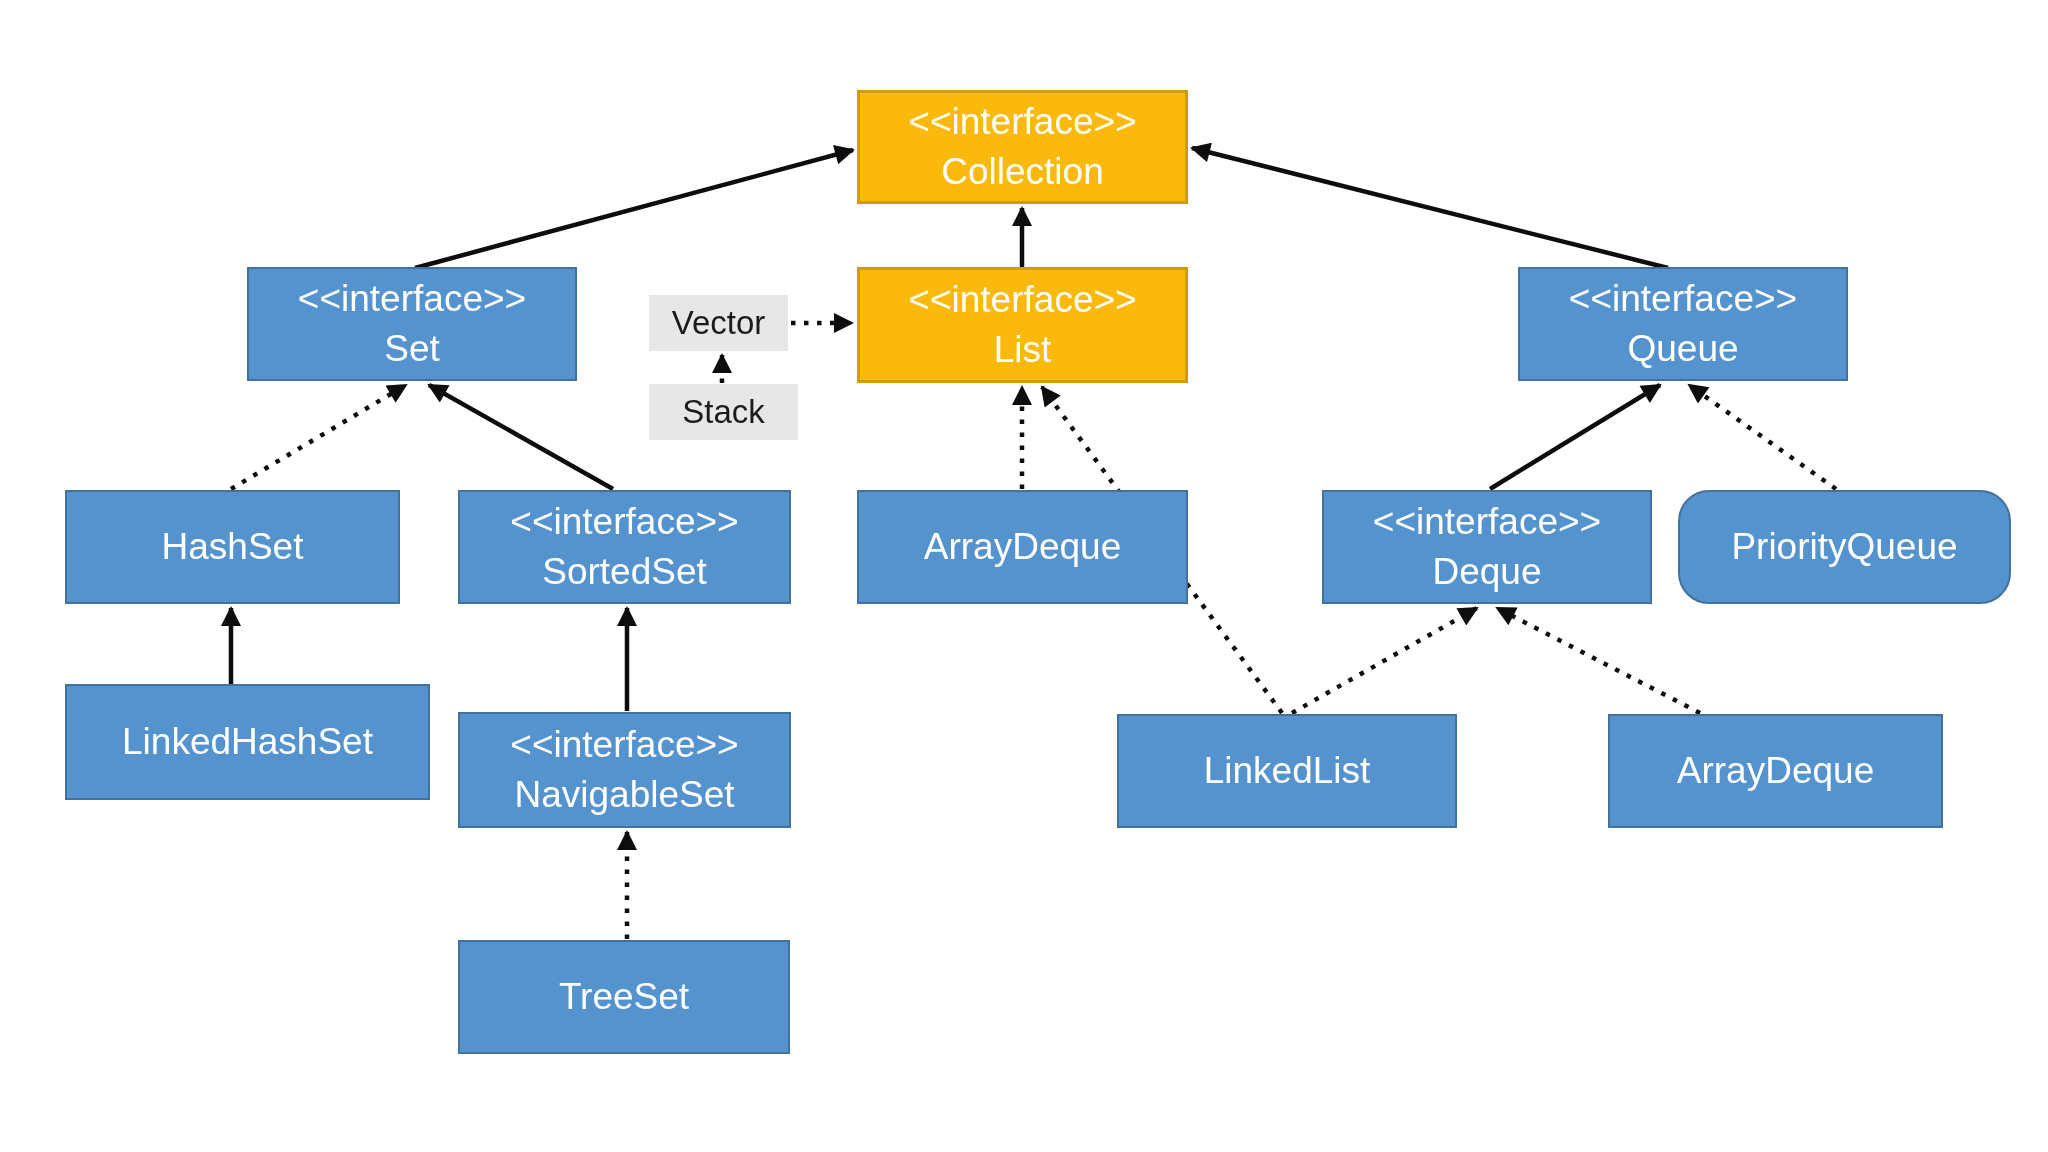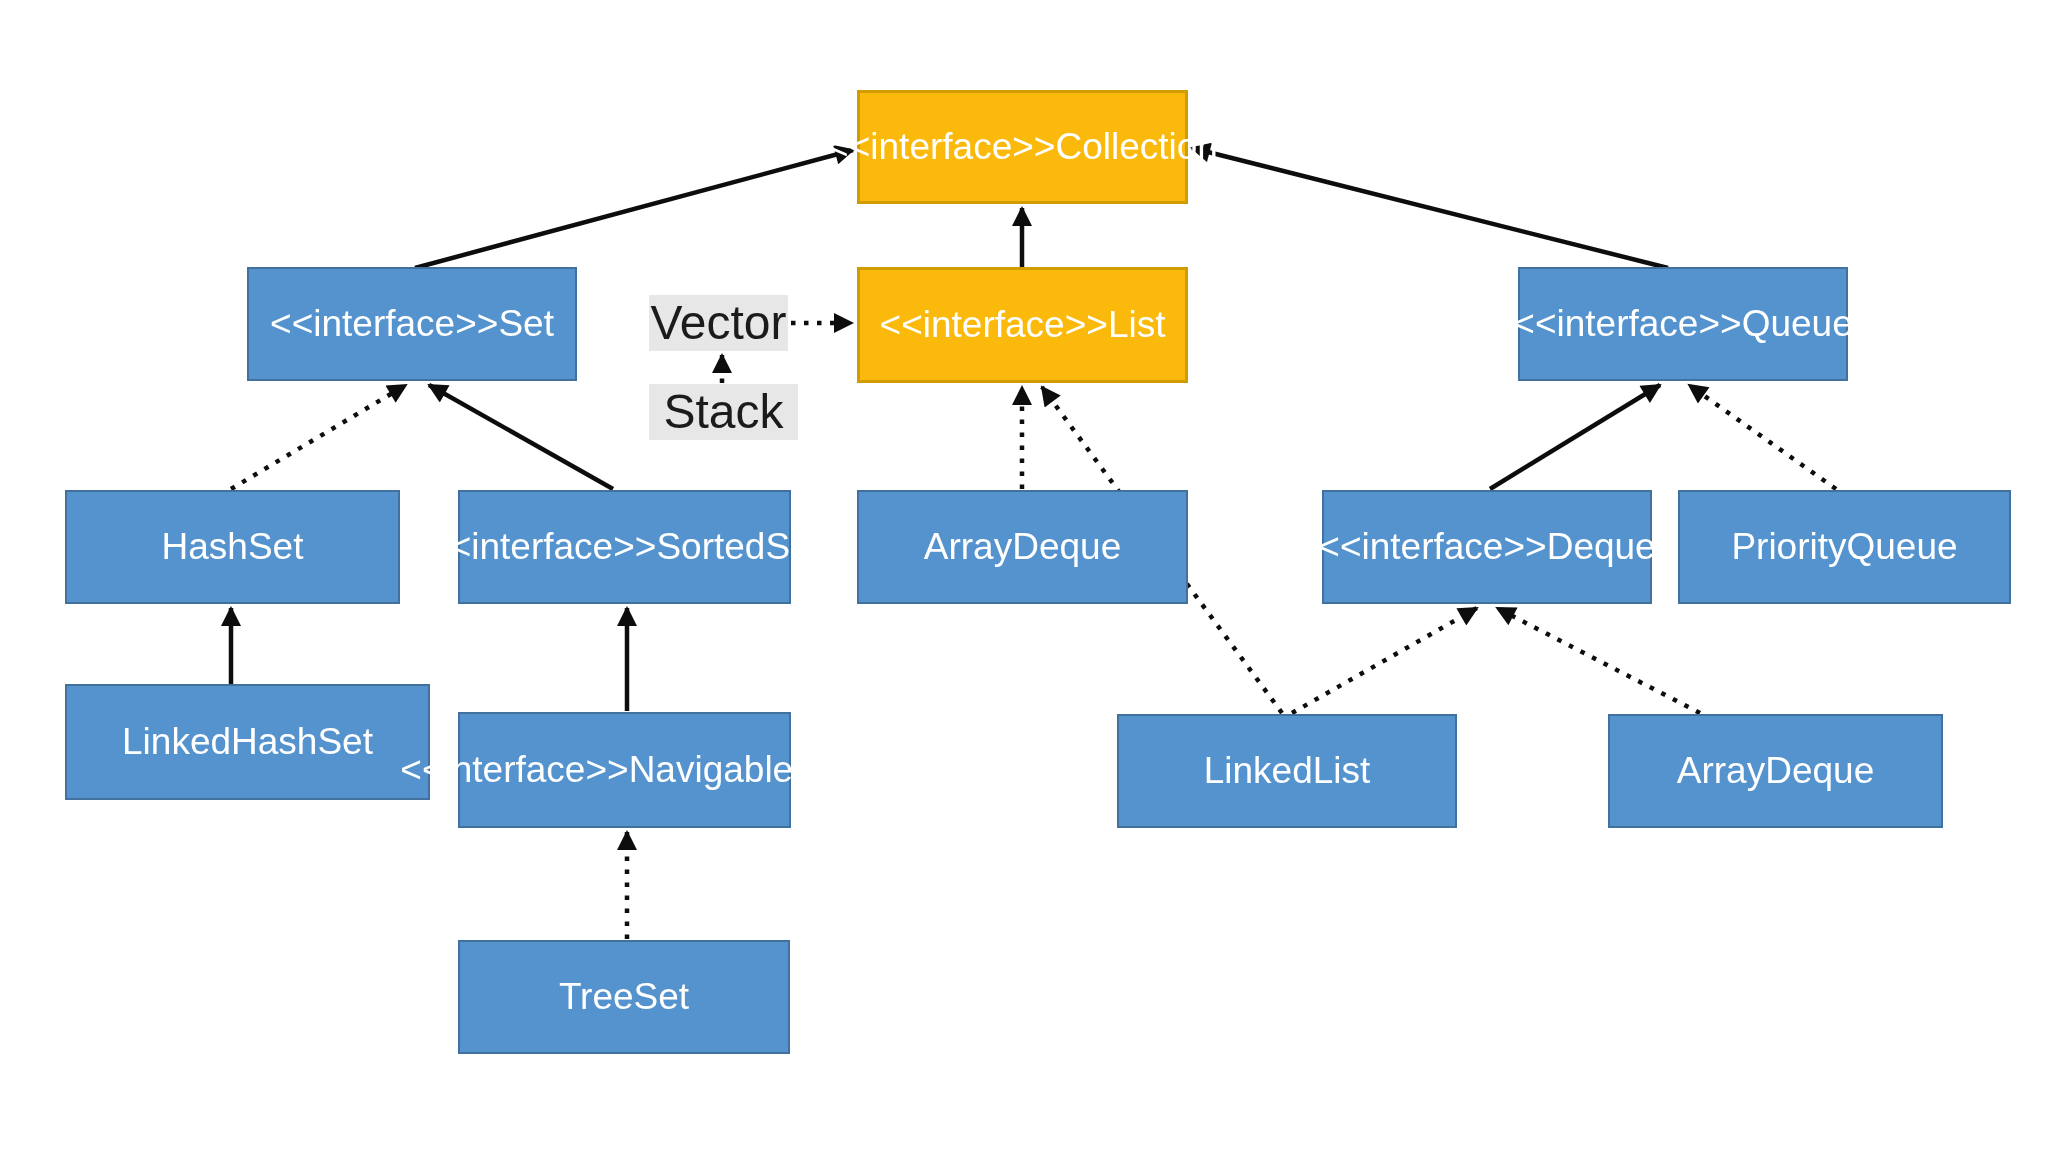--- a/index.html
+++ b/index.html
@@ -29,21 +29,21 @@
     fill: none;
   }
   .edge.dotted {
     stroke-dasharray: 4.5 8.5;
   }
   #arrowhead path { fill: #0d0d0d; }
   .node {
     position: absolute;
     box-sizing: border-box;
     display: flex;
-    flex-direction: row;
+    flex-direction: column;
     justify-content: center;
     align-items: center;
     text-align: center;
     color: #ffffff;
   }
   .node .line {
     display: block;
     font-size: 37px;
     line-height: 50px;
     white-space: nowrap;
@@ -55,21 +55,21 @@
   .node.blue {
     background: #5593CE;
     border: 2px solid #41719C;
   }
   .node.gray {
     background: #E8E7E7;
     border: none;
     color: #1b1b1b;
   }
   .node.gray .line {
-    font-size: 48px;
+    font-size: 33px;
     line-height: 44px;
   }
 </style>
 </head>
 <body>
 
 <div class="stage">
   <svg id="edge-layer" viewBox="0 0 2048 1152" xmlns="http://www.w3.org/2000/svg">
     <defs>
       <marker id="arrowhead" viewBox="0 0 10 10" refX="9" refY="5" markerWidth="23" markerHeight="20" markerUnits="userSpaceOnUse" orient="auto">
@@ -125,21 +125,21 @@
         <span class="line">&lt;&lt;interface&gt;&gt;</span>
         <span class="line">SortedSet</span>
       </div>
       <div class="node blue" style="left: 857px; top: 490px; width: 331px; height: 114px;">
         <span class="line">ArrayDeque</span>
       </div>
       <div class="node blue" style="left: 1322px; top: 490px; width: 330px; height: 114px;">
         <span class="line">&lt;&lt;interface&gt;&gt;</span>
         <span class="line">Deque</span>
       </div>
-      <div class="node blue" style="left: 1678px; top: 490px; width: 333px; height: 114px;">
+      <div class="node blue" style="left: 1678px; top: 490px; width: 333px; height: 114px; border-radius: 31px;">
         <span class="line">PriorityQueue</span>
       </div>
       <div class="node blue" style="left: 65px; top: 684px; width: 365px; height: 116px;">
         <span class="line">LinkedHashSet</span>
       </div>
       <div class="node blue" style="left: 458px; top: 712px; width: 333px; height: 116px;">
         <span class="line">&lt;&lt;interface&gt;&gt;</span>
         <span class="line">NavigableSet</span>
       </div>
       <div class="node blue" style="left: 1117px; top: 714px; width: 340px; height: 114px;">

